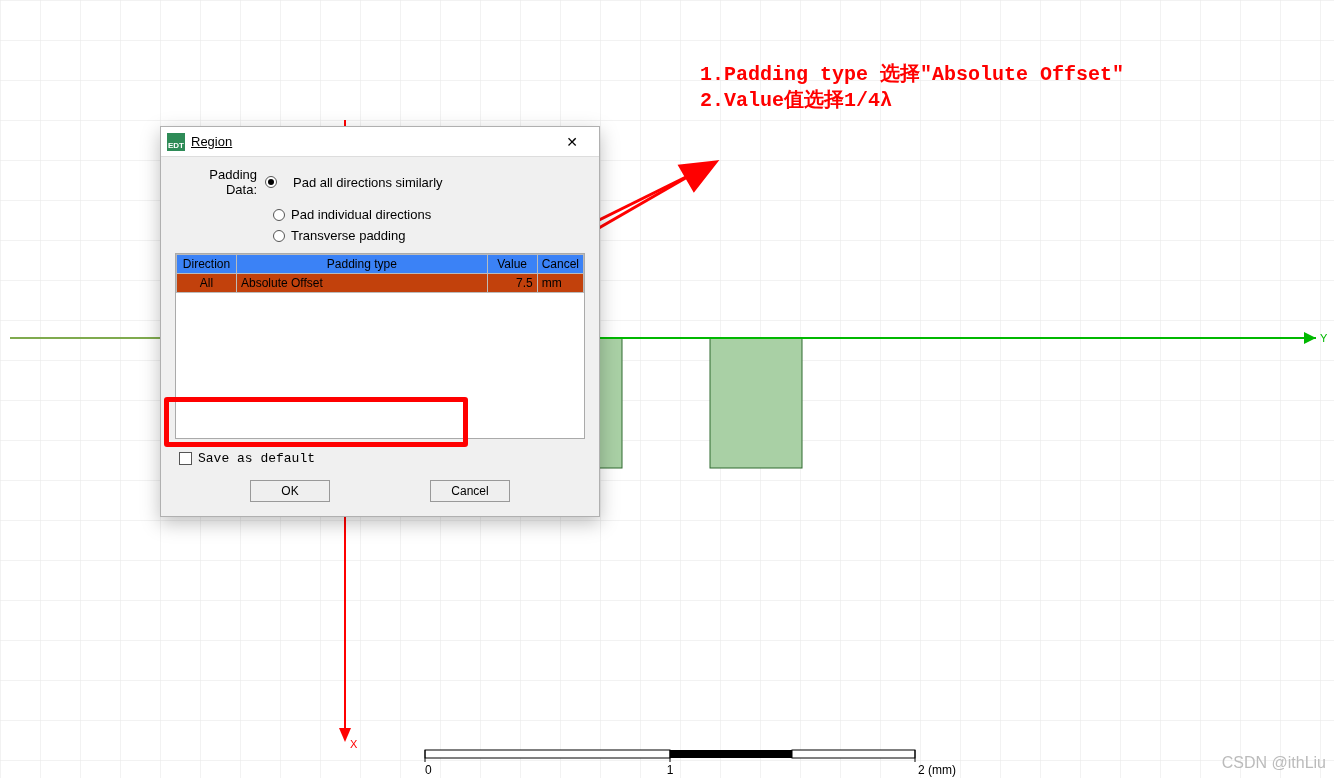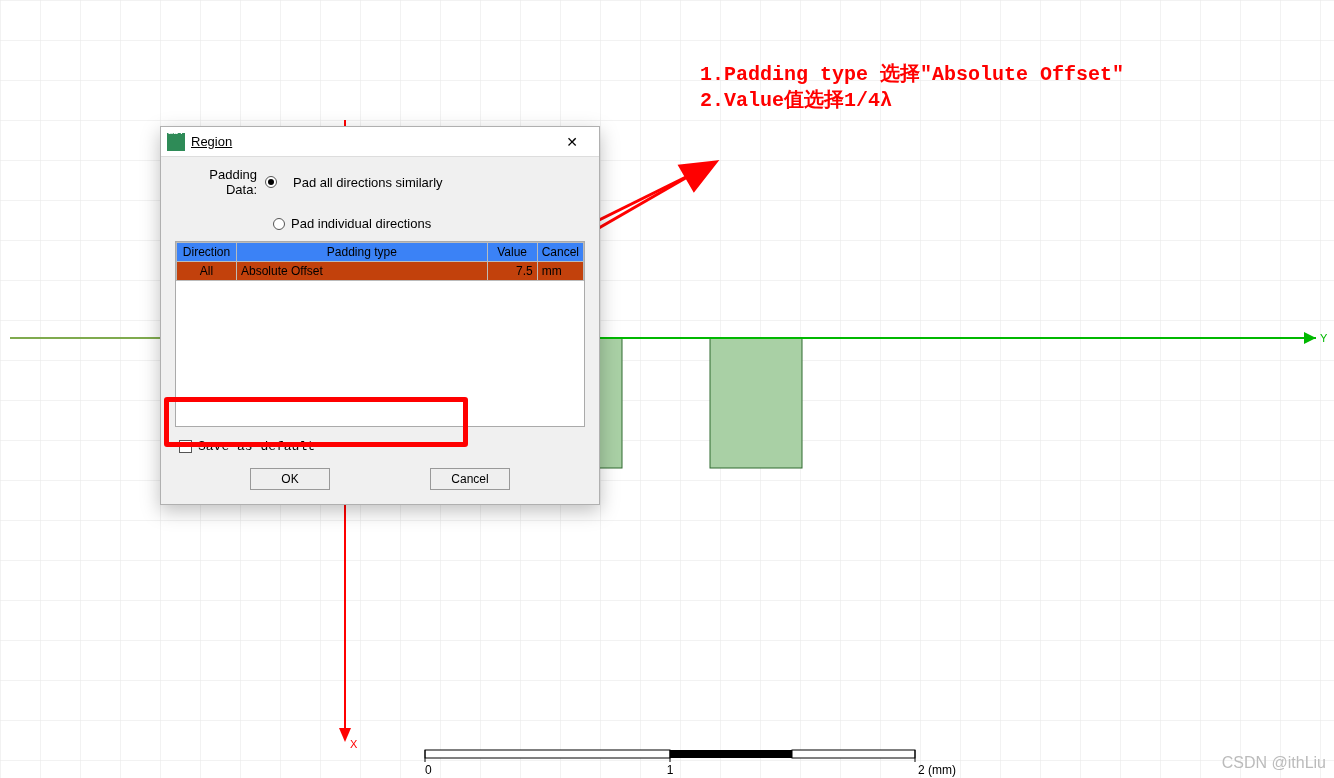--- a/index.html
+++ b/index.html
@@ -35,35 +35,35 @@
     background: #fff;
     padding: 0 6px;
     border-bottom: 1px solid #ddd;
   }
   .titlebar .app-icon {
     width: 18px; height: 18px;
     background: #2e8b57;
     color: #fff;
     font-size: 8px;
     display: flex; align-items: flex-end; justify-content: center;
-    padding-bottom: 15px;
+    padding-bottom: 1px;
     margin-right: 6px;
     font-weight: bold;
   }
   .titlebar .title { flex: 1; font-size: 13px; text-decoration: underline; }
   .titlebar .close {
     width: 42px; height: 26px;
     display: flex; align-items: center; justify-content: center;
     font-size: 14px;
     cursor: pointer;
   }
   .body { padding: 10px 14px 14px 14px; }
   .row { display: flex; margin-bottom: 4px; align-items: center; }
   .row .lbl { width: 90px; text-align: right; padding-right: 8px; }
-  .radio-stack { display: flex; flex-direction: column; gap: 15px; margin-bottom: 10px; }
+  .radio-stack { display: flex; flex-direction: column; gap: 6px; margin-bottom: 10px; }
   .radio-item { display: flex; align-items: center; gap: 6px; margin-left: 98px; }
   .radio-item:first-child { margin-left: 0; }
   .radio-dot {
     width: 12px; height: 12px; border: 1px solid #555; border-radius: 50%;
     display: inline-flex; align-items: center; justify-content: center;
     background: #fff;
   }
   .radio-dot.sel::after { content: ""; width: 6px; height: 6px; background: #000; border-radius: 50%; }
   .table-box {
     background: #fff;
@@ -167,20 +167,24 @@
   <div class="body">
     <div class="radio-stack">
       <div class="row">
         <span class="lbl">Padding Data:</span>
         <span class="radio-dot sel"></span>
         <span style="margin-left:16px">Pad all directions similarly</span>
       </div>
       <div class="radio-item">
         <span class="radio-dot"></span>
         <span>Pad individual directions</span>
+      </div>
+      <div class="radio-item">
+        <span class="radio-dot"></span>
+        <span>Transverse padding</span>
       </div>
     </div>
 
     <div class="table-box">
       <table>
         <thead>
           <tr>
             <th class="col-dir">Direction</th>
             <th>Padding type</th>
             <th class="col-val">Value</th>

